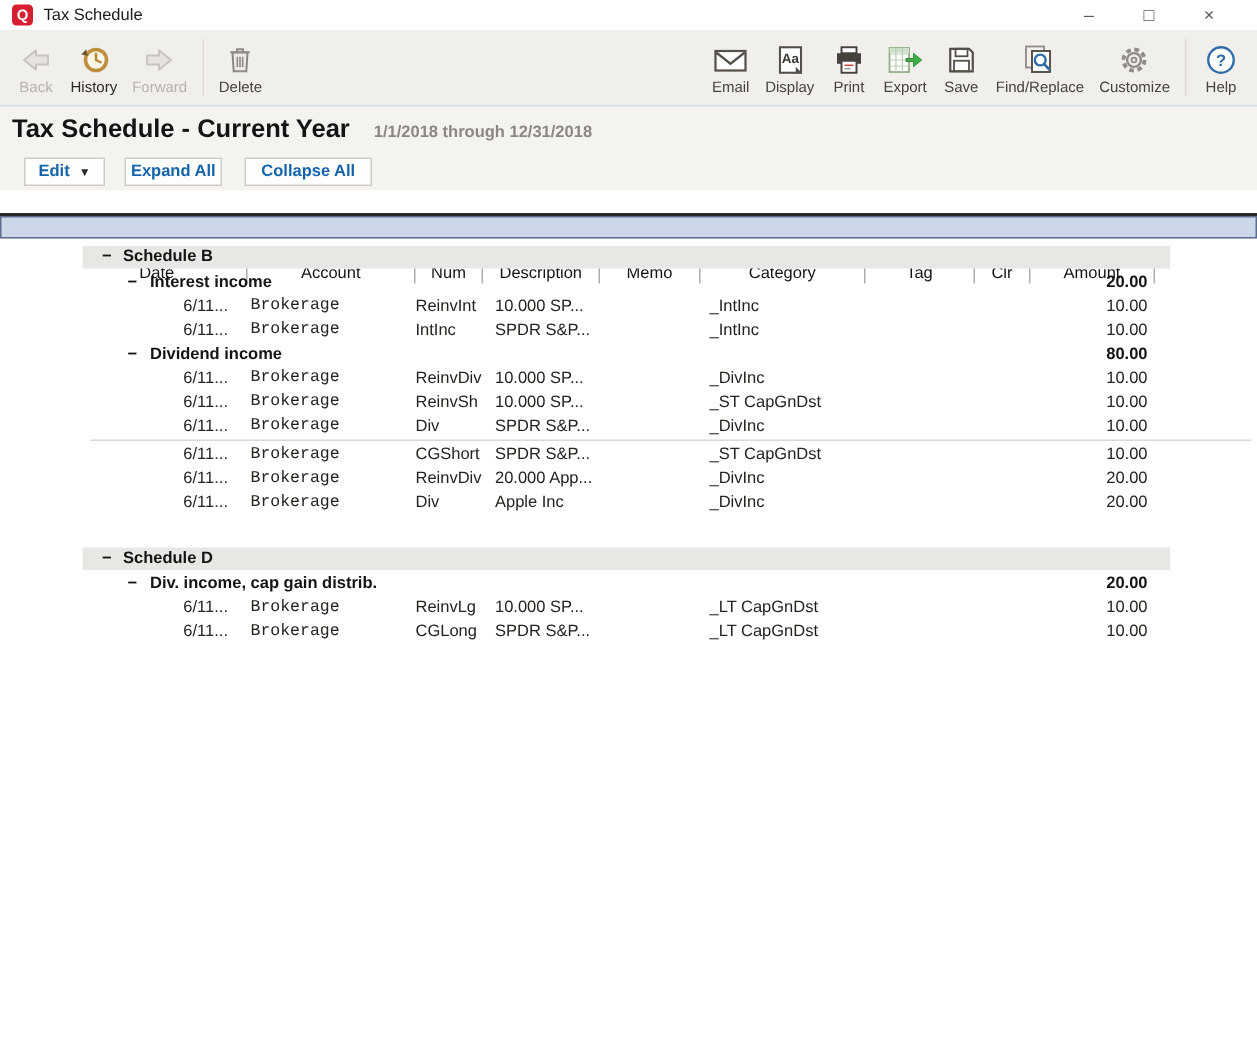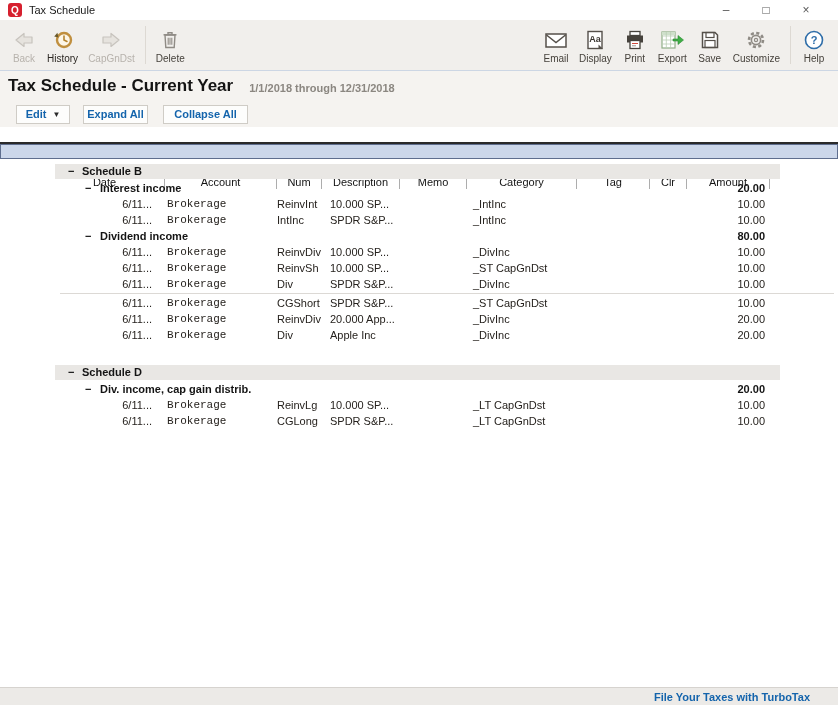--- a/index.html
+++ b/index.html
@@ -112,21 +112,21 @@
         </svg>
       </span>
       <span class="tb-label" style="color:#2c2823;font-weight:normal;">History</span>
     </div>
     <div class="tb-item disabled">
       <span class="ico">
         <svg width="26" height="24" viewBox="0 0 24 24">
             <path d="M20 12 L12 5.5 V9 H4 V15 H12 V18.5 Z" fill="#e6e3de" stroke="#c7c3bd" stroke-width="1.2" stroke-linejoin="round"></path>
           </svg>
       </span>
-      <span class="tb-label">CapGnDst</span>
+      <span class="tb-label">Forward</span>
     </div>
     <div class="tb-sep"></div>
     <div class="tb-item">
       <span class="ico">
         <svg width="26" height="24" viewBox="0 0 24 24" fill="none" stroke="#8f8b85" stroke-width="1.4">
           <path d="M7 7 H17 L16.2 19.5 H7.8 Z"></path>
           <path d="M5.5 6.8 H18.5"></path>
           <path d="M10 6.5 V4.8 H14 V6.5"></path>
           <path d="M10.2 9.8 V16.8 M12 9.8 V16.8 M13.8 9.8 V16.8" stroke-width="1.1"></path>
         </svg>
@@ -178,20 +178,31 @@
     </div>
     <div class="tb-item">
       <span class="ico">
         <svg width="26" height="24" viewBox="0 0 24 24">
           <path d="M4.5 4.5 H17 L19.5 7 V19.5 H4.5 Z" fill="#fff" stroke="#55504a" stroke-width="1.5"></path>
           <rect x="8" y="4.5" width="8" height="5" fill="none" stroke="#55504a" stroke-width="1.2"></rect>
           <rect x="7" y="12.5" width="10" height="7" fill="none" stroke="#55504a" stroke-width="1.2"></rect>
         </svg>
       </span>
       <span class="tb-label">Save</span>
+    </div>
+    <div class="tb-item">
+      <span class="ico">
+        <svg width="26" height="24" viewBox="0 0 26 24">
+          <rect x="4" y="3" width="12" height="14" fill="#f3f1ee" stroke="#8f8b85" stroke-width="1.2"></rect>
+          <rect x="8" y="6" width="12" height="14" fill="#fff" stroke="#55504a" stroke-width="1.3"></rect>
+          <circle cx="13.5" cy="12" r="3.6" fill="none" stroke="#2e6da8" stroke-width="1.6"></circle>
+          <path d="M16.2 14.7 L19.2 18" stroke="#2e6da8" stroke-width="1.8" stroke-linecap="round"></path>
+        </svg>
+      </span>
+      <span class="tb-label">Find/Replace</span>
     </div>
     <div class="tb-item">
       <span class="ico">
         <svg width="26" height="24" viewBox="0 0 24 24">
           <circle cx="12" cy="12" r="7" fill="none" stroke="#8f8b85" stroke-width="2.6" stroke-dasharray="3.1 2.4"></circle>
           <circle cx="12" cy="12" r="4.6" fill="none" stroke="#8f8b85" stroke-width="1.6"></circle>
           <circle cx="12" cy="12" r="1.6" fill="none" stroke="#8f8b85" stroke-width="1.2"></circle>
         </svg>
       </span>
       <span class="tb-label">Customize</span>
@@ -383,17 +394,14 @@
         <div class="cell cell-description">SPDR S&amp;P...</div>
         <div class="cell cell-memo"></div>
         <div class="cell cell-category">_LT CapGnDst</div>
         <div class="cell cell-tag"></div>
         <div class="cell cell-clr"></div>
         <div class="cell cell-amount">10.00</div>
         <div class="cell"></div>
       </div>
     </div>
 
-  <div class="footer">
-    <span class="footer-link">File Your Taxes with TurboTax</span>
-  </div>
 
 </div>
 
 </body></html>

